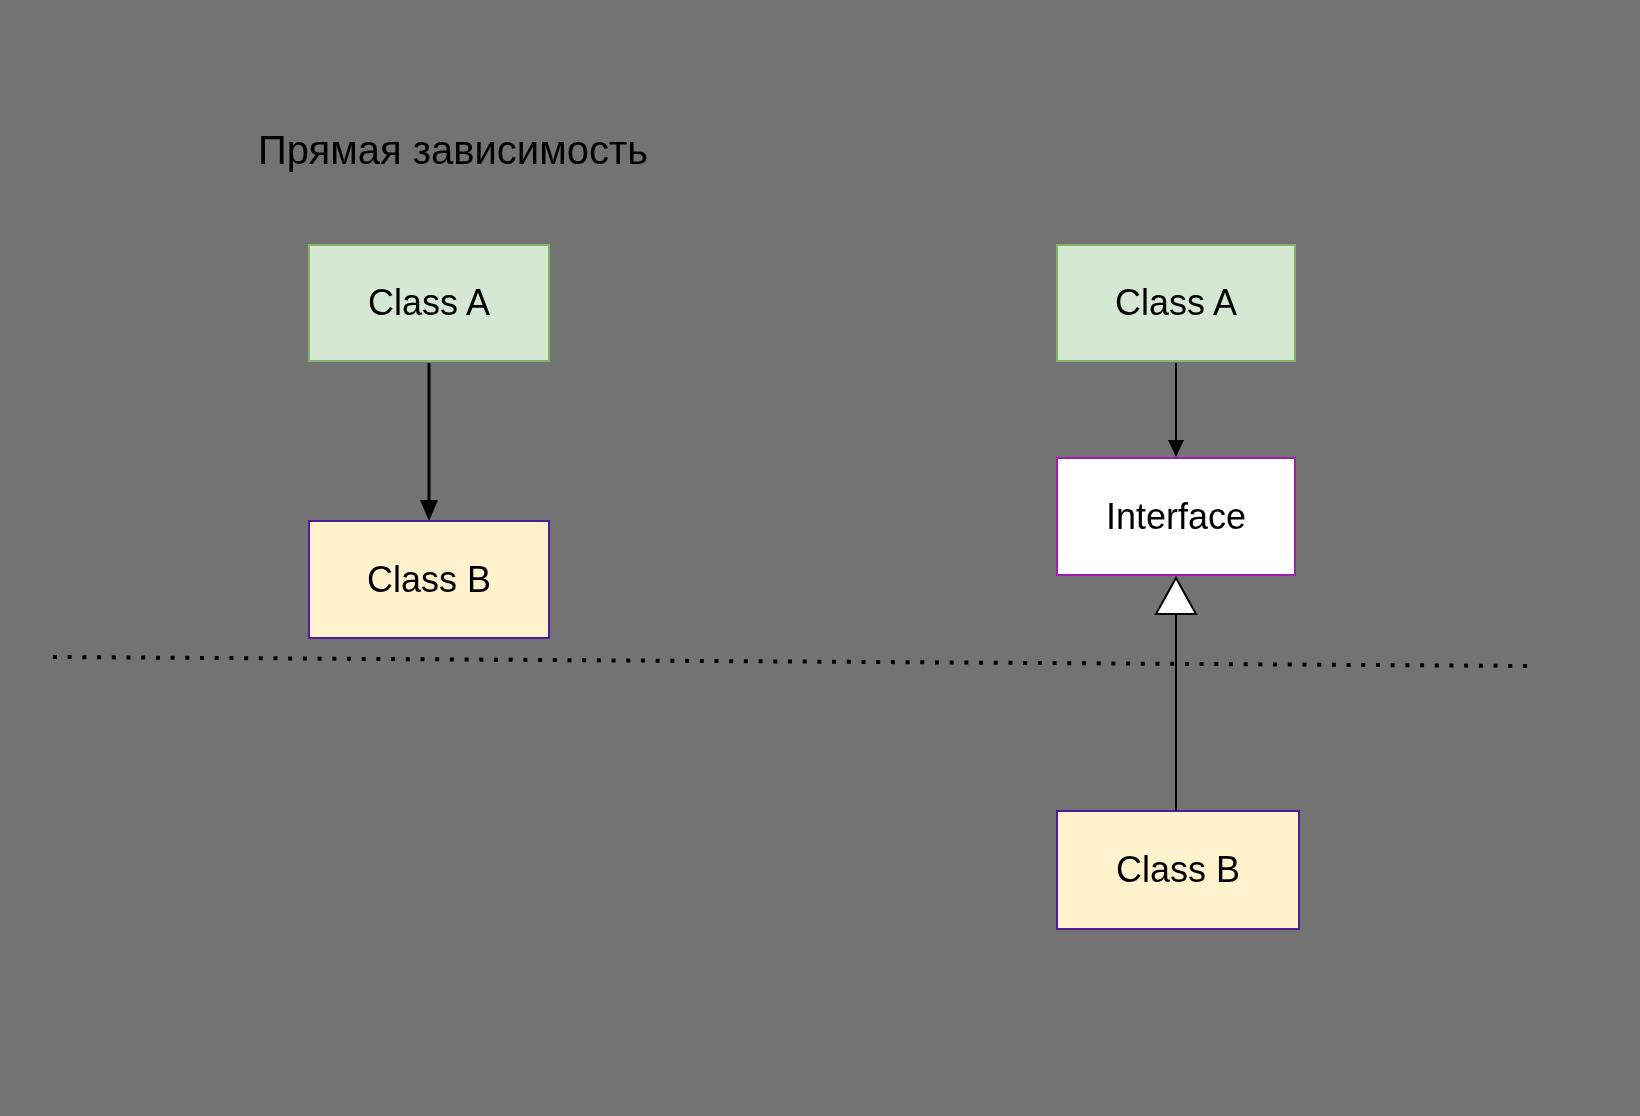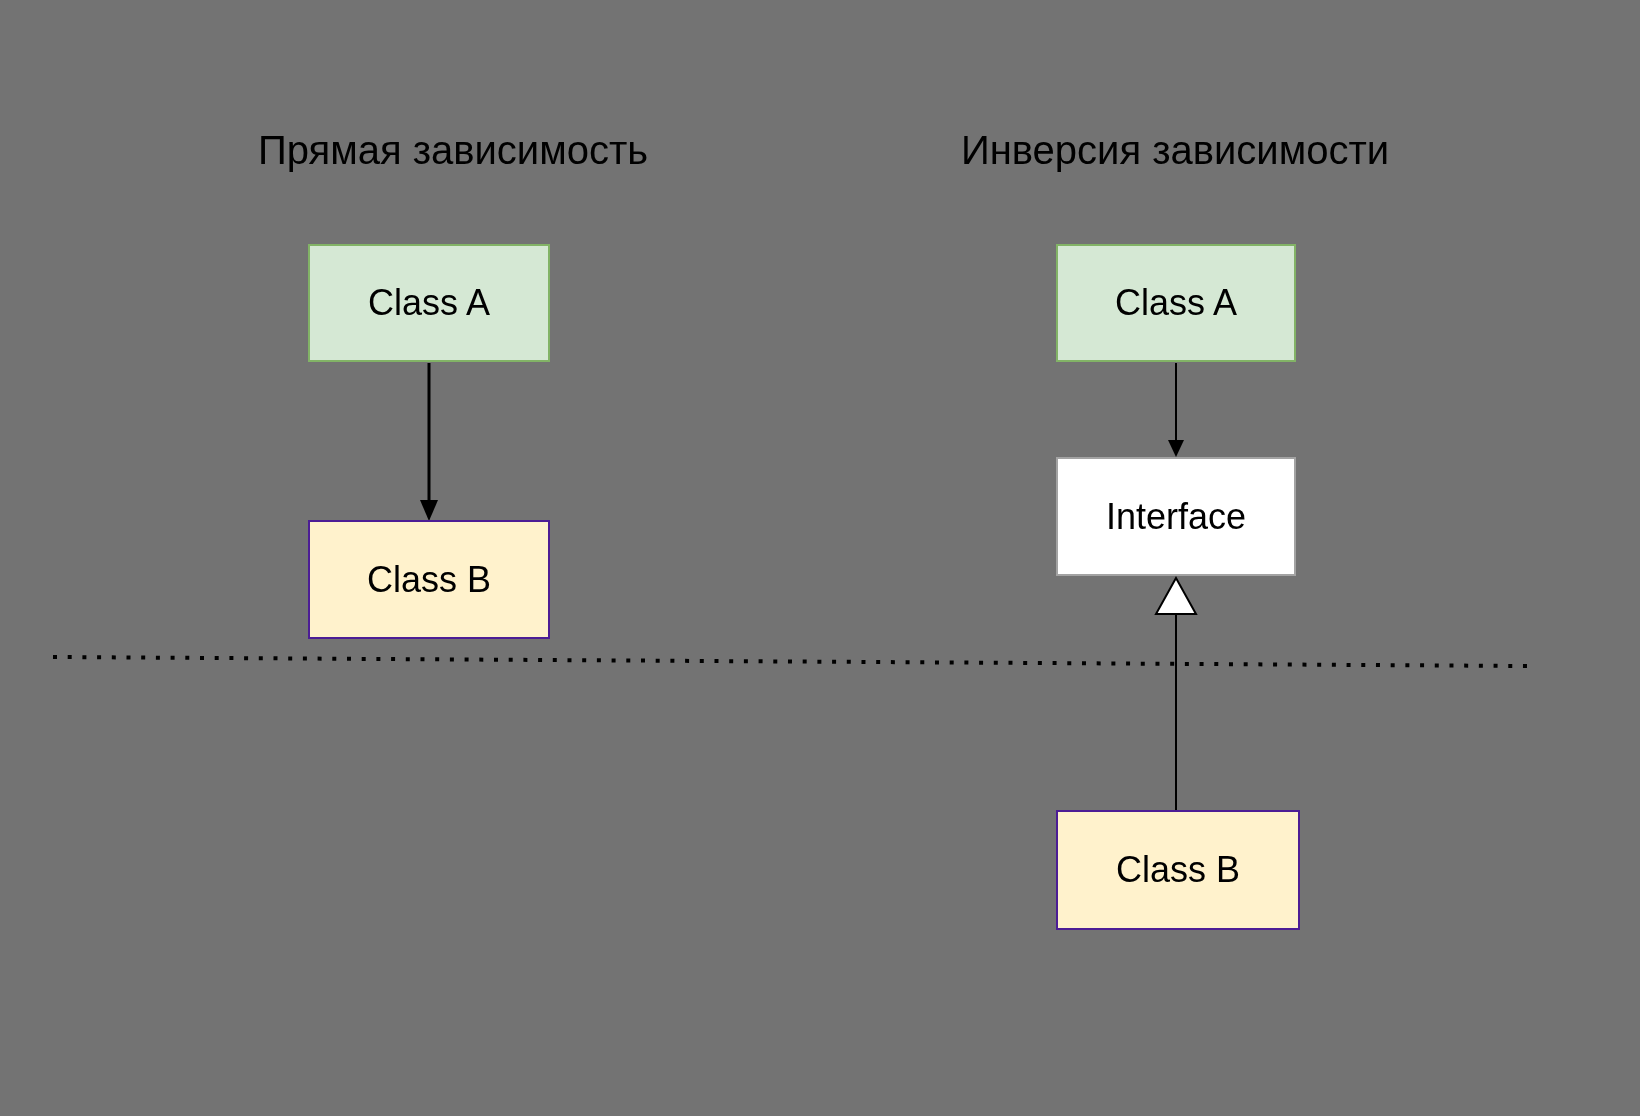--- a/index.html
+++ b/index.html
@@ -39,21 +39,21 @@
   .node-green {
     background: #d5e8d4;
     border: 2px solid #82b366;
   }
   .node-yellow {
     background: #fff2cc;
     border: 2px solid #4c1d95;
   }
   .node-plain {
     background: #ffffff;
-    border: 2px solid #a3a3a3;
+    border: 2px solid #a21caf;
   }
   .l-class-a { left: 308px;  top: 244px; width: 242px; height: 118px; }
   .l-class-b { left: 308px;  top: 520px; width: 242px; height: 119px; }
   .r-class-a { left: 1056px; top: 244px; width: 240px; height: 118px; }
   .r-iface   { left: 1056px; top: 457px; width: 240px; height: 119px; }
   .r-class-b { left: 1056px; top: 810px; width: 244px; height: 120px; }
   .connector-layer {
     position: absolute;
     left: 0;
     top: 0;
@@ -61,21 +61,20 @@
     height: 1116px;
     pointer-events: none;
   }
 </style>
 </head>
 <body>
 
 <div class="canvas">
 
   <div class="panel-title title-left">Прямая зависимость</div>
-  <div class="panel-title title-right">Инверсия зависимости</div>
 
   <svg class="connector-layer" viewBox="0 0 1640 1116">
 
     <line x1="429" y1="363" x2="429" y2="502" stroke="#000000" stroke-width="3"></line>
     <polygon points="429,521 420,500 438,500" fill="#000000"></polygon>
 
     <line x1="1176" y1="363" x2="1176" y2="442" stroke="#000000" stroke-width="2"></line>
     <polygon points="1176,457 1168,440 1184,440" fill="#000000"></polygon>
 
     <line x1="1176" y1="614" x2="1176" y2="810" stroke="#000000" stroke-width="2"></line>

